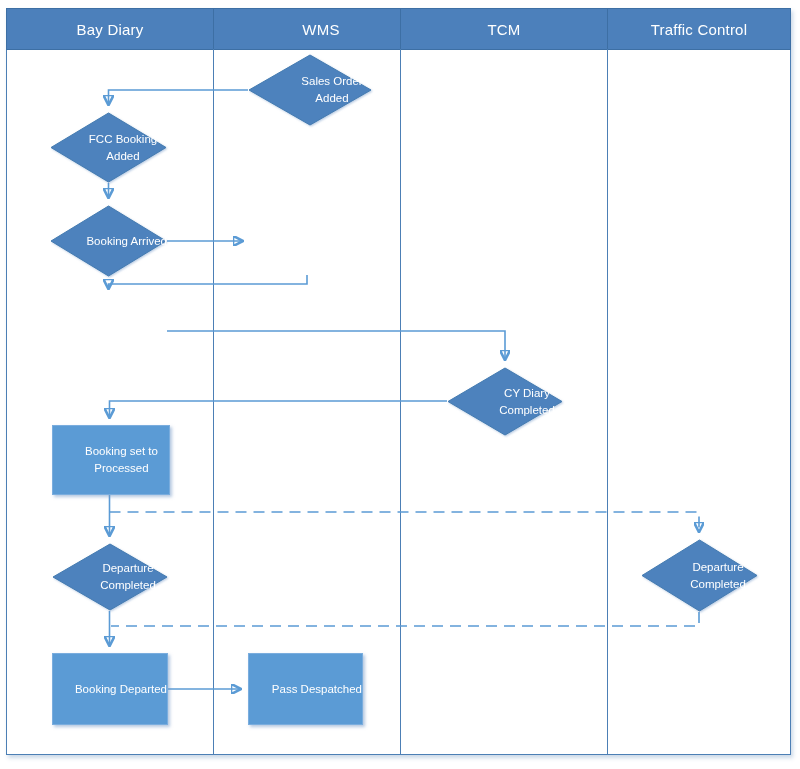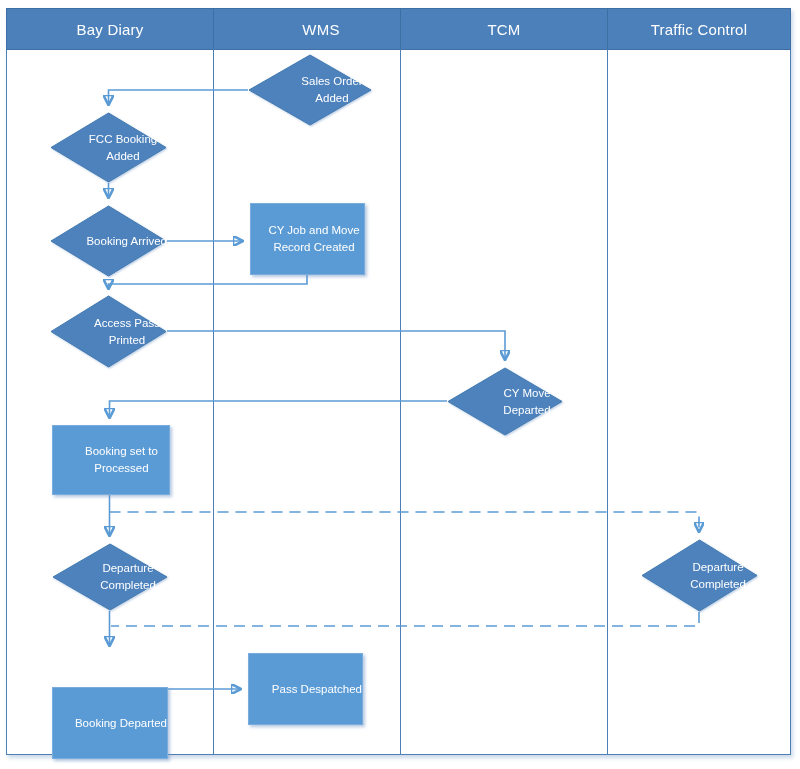--- a/index.html
+++ b/index.html
@@ -105,57 +105,48 @@
     <span class="lbl" style="max-width:88px;">FCC Booking Added</span>
   </div>
 
   <div class="node decision" style="left:50px;top:205px;width:117px;height:72px;">
     <svg class="dshape" viewBox="0 0 117 72" preserveAspectRatio="none">
         <polygon points="58.5,1 116,36 58.5,71 1,36"></polygon>
       </svg>
     <span class="lbl" style="max-width:112px;">Booking Arrived</span>
   </div>
 
-  <div class="node decision" style="left:50px;top:295px;width:117px;height:73px;">
-    <svg class="dshape" viewBox="0 0 117 73" preserveAspectRatio="none">
-        <polygon points="58.5,1 116,36.5 58.5,72 1,36.5"></polygon>
-      </svg>
-    <span class="lbl" style="max-width:80px;">Access Pass Printed</span>
-  </div>
 
   <div class="node decision" style="left:447px;top:367px;width:116px;height:69px;">
     <svg class="dshape" viewBox="0 0 116 69" preserveAspectRatio="none">
         <polygon points="58,1 115,34.5 58,68 1,34.5"></polygon>
       </svg>
-    <span class="lbl" style="max-width:72px;">CY Move Departed</span>
+    <span class="lbl" style="max-width:72px;">CY Diary Completed</span>
   </div>
 
   <div class="node decision" style="left:52px;top:543px;width:116px;height:68px;">
     <svg class="dshape" viewBox="0 0 116 68" preserveAspectRatio="none">
         <polygon points="58,1 115,34 58,67 1,34"></polygon>
       </svg>
     <span class="lbl" style="max-width:80px;">Departure Completed</span>
   </div>
 
   <div class="node decision" style="left:641px;top:539px;width:117px;height:73px;">
     <svg class="dshape" viewBox="0 0 117 73" preserveAspectRatio="none">
         <polygon points="58.5,1 116,36.5 58.5,72 1,36.5"></polygon>
       </svg>
     <span class="lbl" style="max-width:80px;">Departure Completed</span>
   </div>
 
-  <div class="node process" style="left:250px;top:203px;width:115px;height:72px;">
-    <span class="lbl" style="max-width:100px;">CY Job and Move Record Created</span>
-  </div>
 
   <div class="node process" style="left:52px;top:425px;width:118px;height:70px;">
     <span class="lbl" style="max-width:95px;">Booking set to Processed</span>
   </div>
 
-  <div class="node process" style="left:52px;top:653px;width:116px;height:72px;margin-top:34px;">
+  <div class="node process" style="left:52px;top:653px;width:116px;height:72px;">
     <span class="lbl" style="max-width:112px;">Booking Departed</span>
   </div>
 
   <div class="node process" style="left:248px;top:653px;width:115px;height:72px;">
     <span class="lbl" style="max-width:112px;">Pass Despatched</span>
   </div>
 
 </div>
 
 </body></html>

